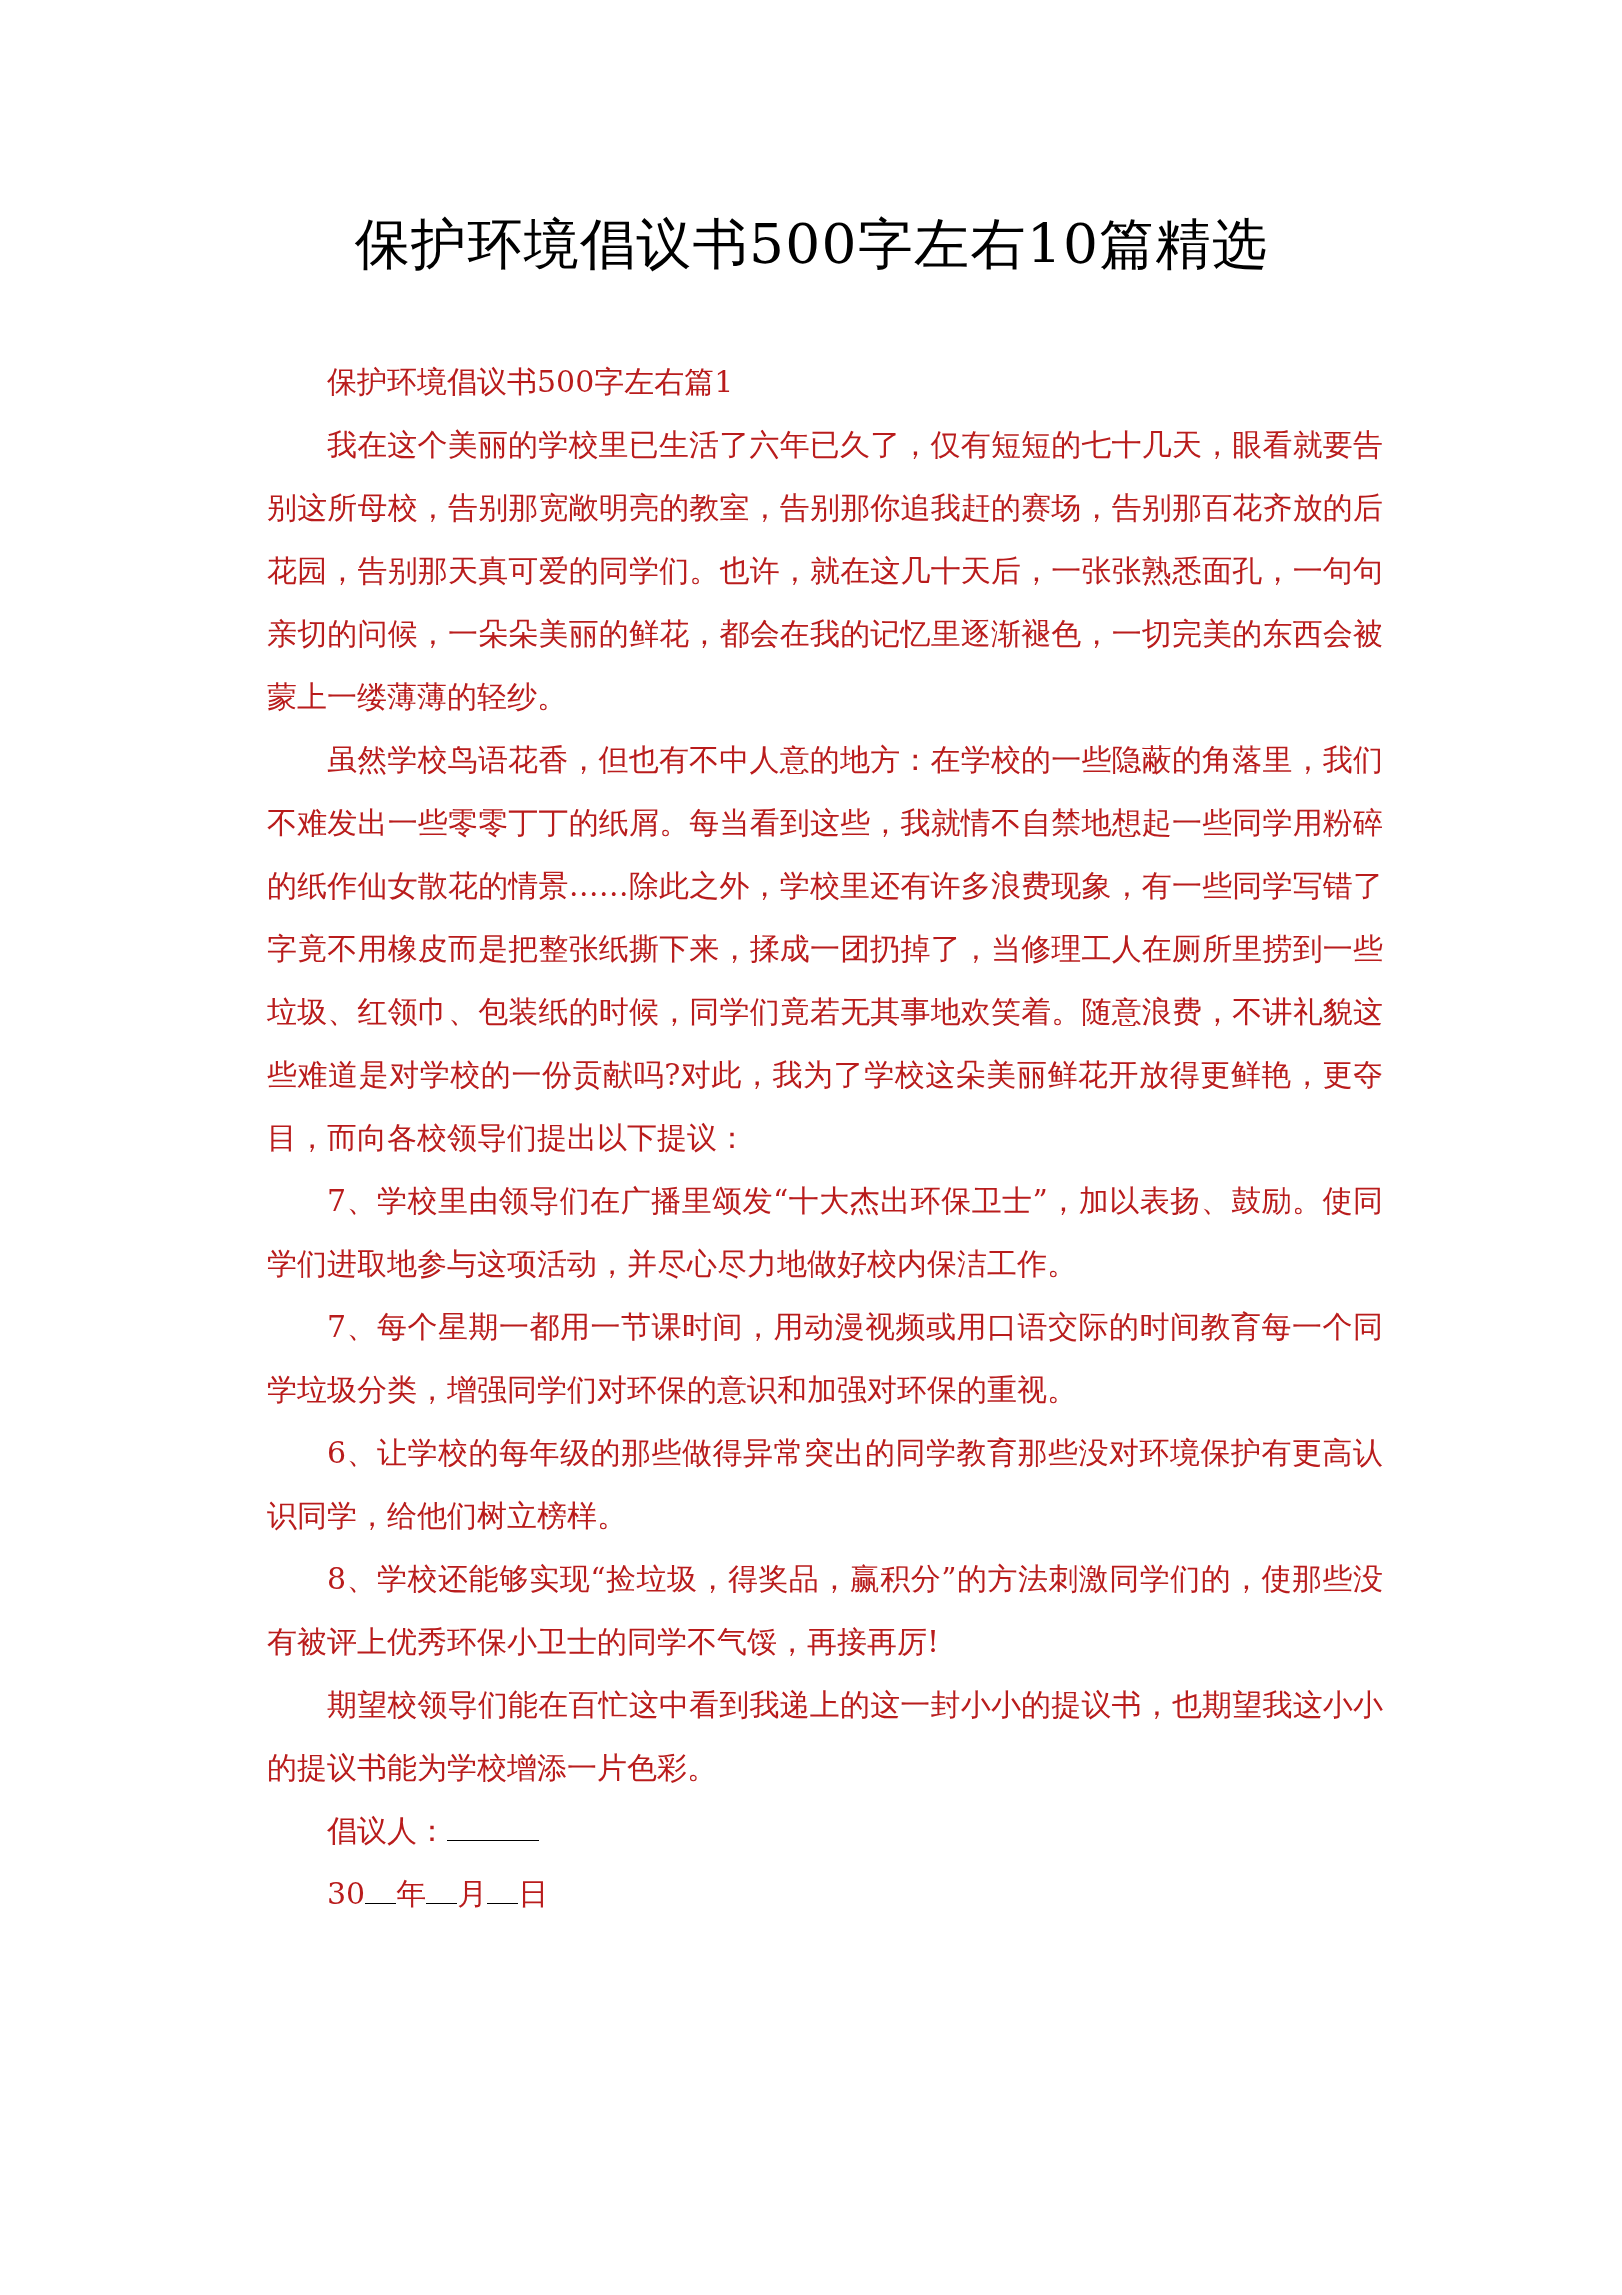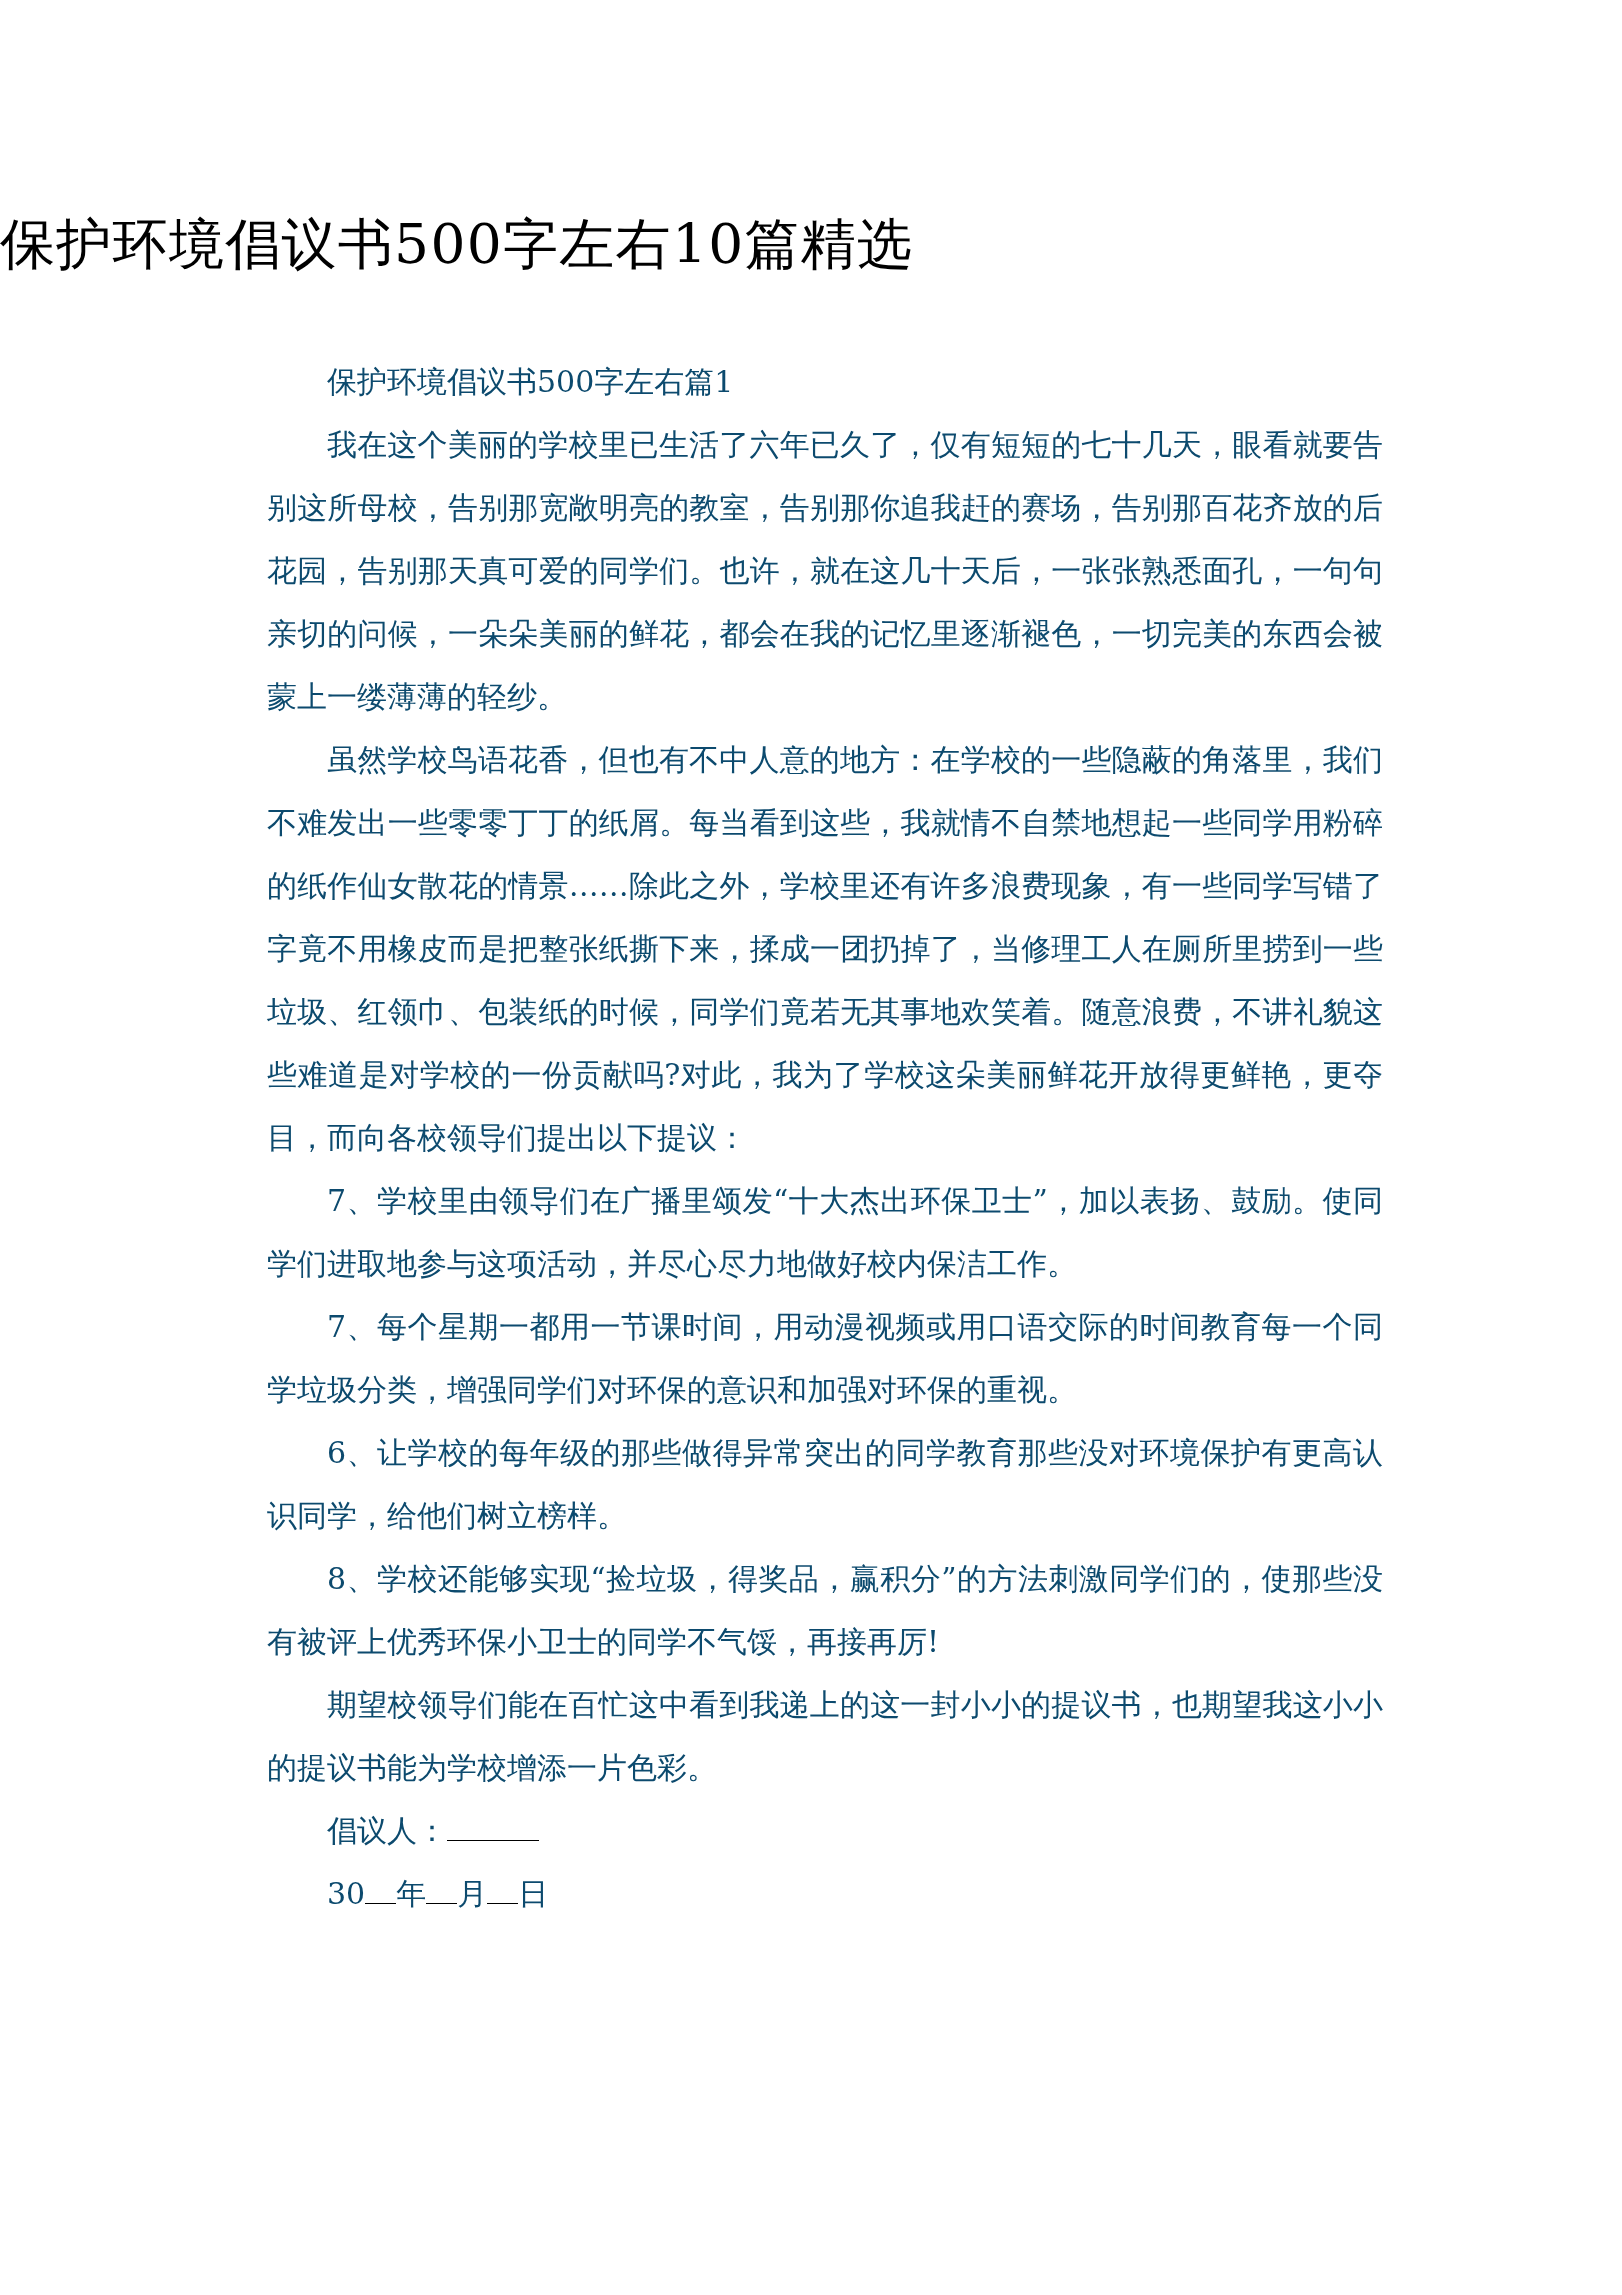--- a/index.html
+++ b/index.html
@@ -1,26 +1,26 @@
 <!DOCTYPE html>
 <html style="font-size:10.5px"><head>
 <meta charset="utf-8">
 <style>
   html, body { margin:0; padding:0; background:#ffffff; }
   body { width:1623px; height:2295px; position:relative; overflow:hidden; }
   .page { position:absolute; left:0; top:0; width:1623px; height:2295px; background:#ffffff; color:#000000; }
   .title {
-    position:absolute; left:0; top:208px; width:1623px; text-align:left;
+    position:absolute; left:0; top:208px; width:1623px; text-align:center;
     font-family:"DejaVu Serif","Liberation Serif",serif; font-size:55px; line-height:72px;
     letter-spacing:1.3px; color:#000;
   }
   .body {
     position:absolute; left:267px; top:350px; width:1116px;
     font-family:"DejaVu Serif","Liberation Serif",serif; font-size:30px; line-height:63px;
-    color:#0c4a6e; text-align:justify; text-justify:inter-character;
+    color:#b91c1c; text-align:justify; text-justify:inter-character;
   }
   .body p { margin:0; text-indent:2em; }
   .blank { display:inline-block; border-bottom:1.3px solid #000; height:0.9em; vertical-align:baseline; }
   .blank.long { width:92px; }
   .blank.short { width:31px; }
 </style>
 </head>
 <body>
 
 <div class="page">

